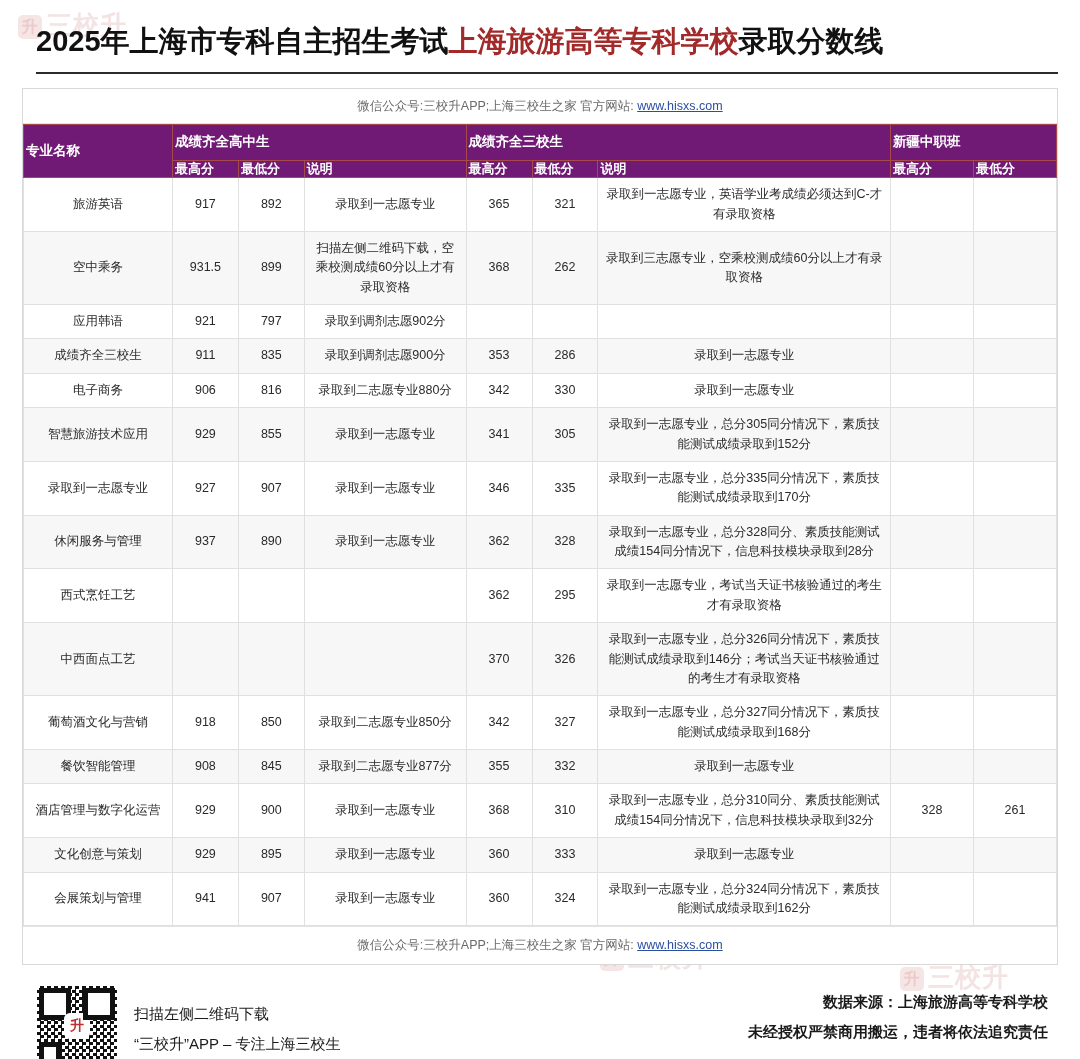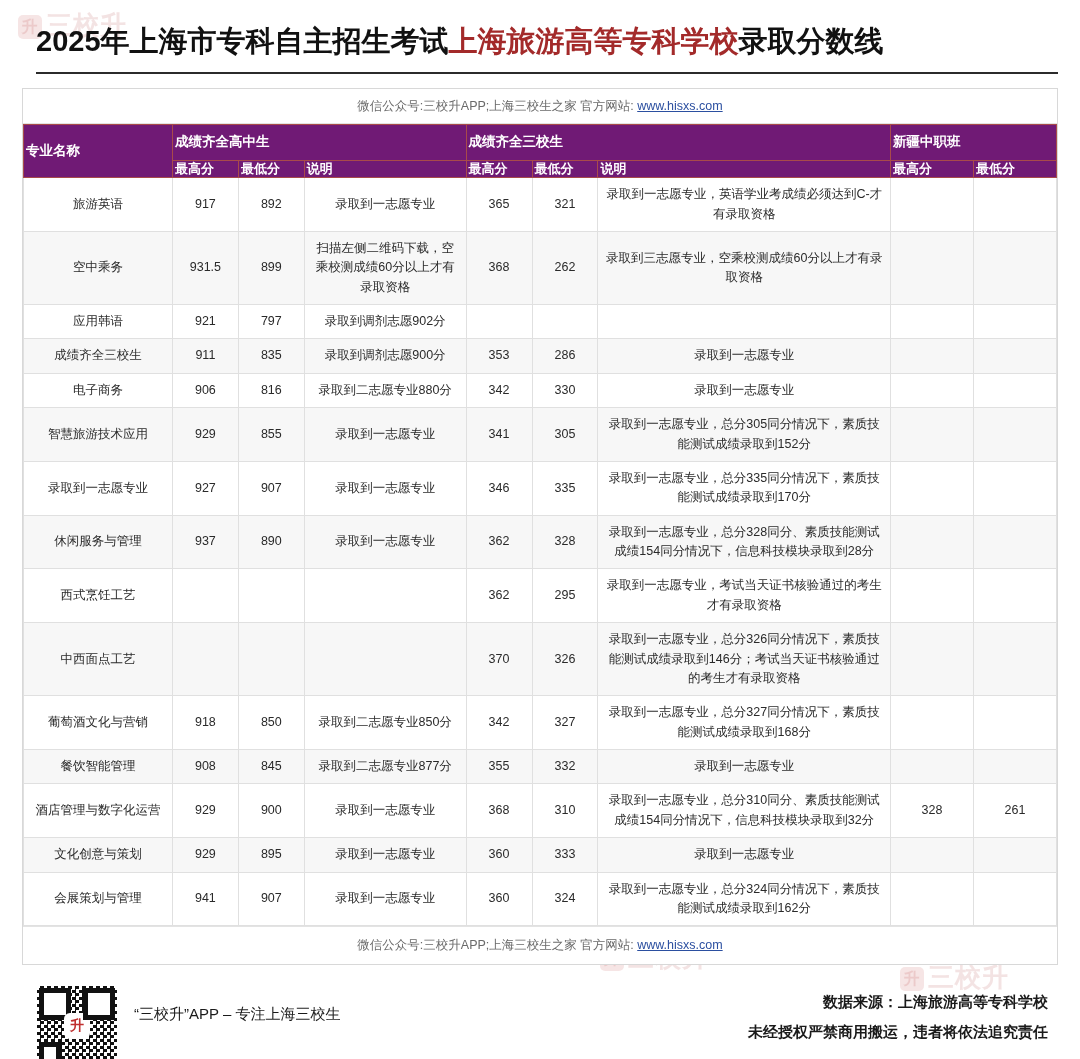--- a/index.html
+++ b/index.html
@@ -392,20 +392,21 @@
   </div>
 </div>
 
 <div class="bottom">
   <div class="qr-block">
     <div class="qr">
       <div class="fc3"></div>
       <div class="logo">升</div>
     </div>
     <div class="qr-text">
+      <div>扫描左侧二维码下载</div>
       <div>“三校升”APP – 专注上海三校生</div>
     </div>
   </div>
   <div class="right-notes">
     <div class="strong">数据来源：上海旅游高等专科学校</div>
     <div class="strong">未经授权严禁商用搬运，违者将依法追究责任</div>
   </div>
 </div>
 
 </body></html>

